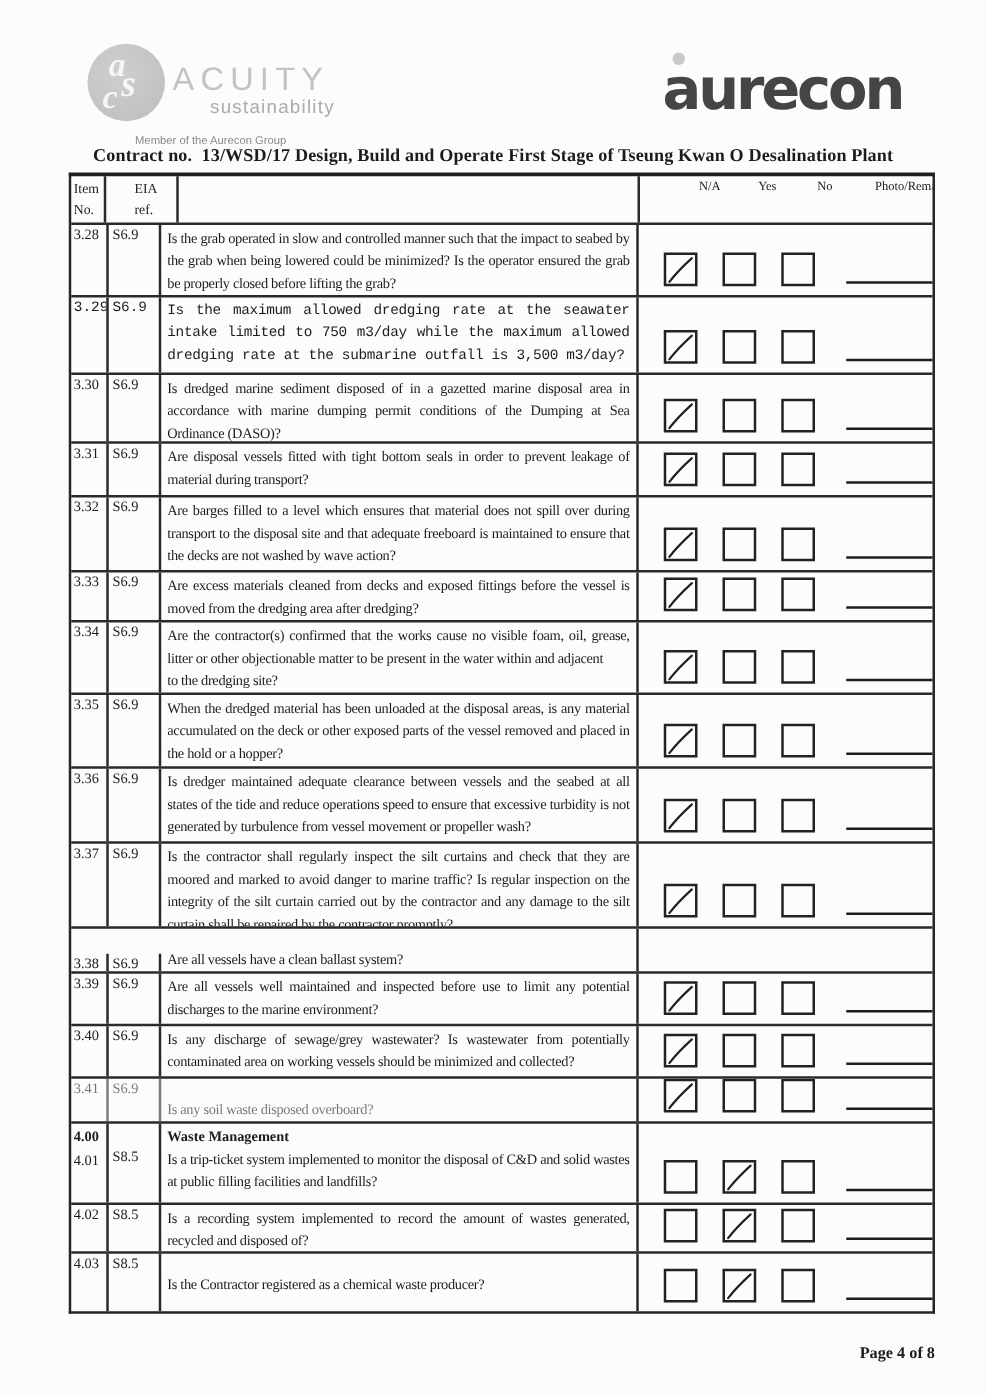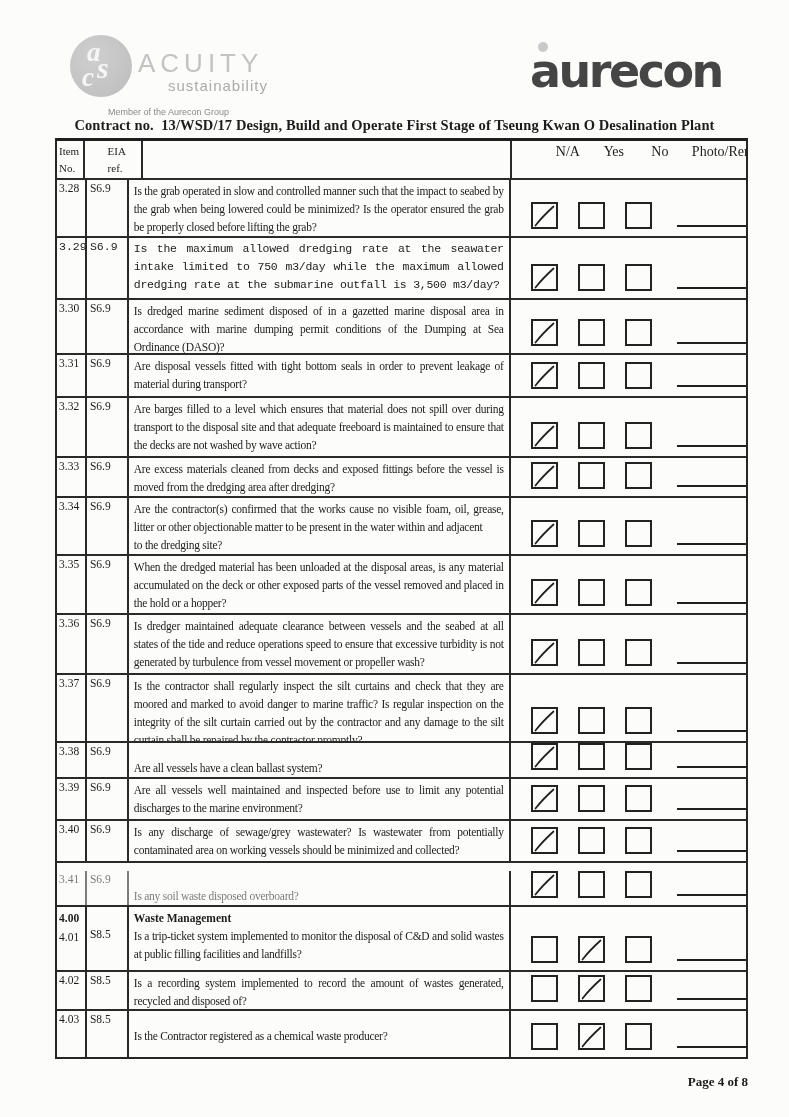--- a/index.html
+++ b/index.html
@@ -48,21 +48,21 @@
     white-space:pre-wrap;overflow:hidden;}
   .q-heading{font-size:11.5px;line-height:18px;font-weight:bold;}
   .low .q-text{padding-top:14px;}
   .item-line{line-height:19px;}
   .bold{font-weight:bold;}
   .ref-low{padding-top:2px;}
   .faded .q-text,.faded .c-item,.faded .c-ref{opacity:.6;filter:blur(.3px);}
   
   .t-head{height:39px;gap:20px;}
   .h-small{font-size:11px;line-height:17px;}
-  .h-label{position:absolute;top:3px;font-size:14px;text-align:center;}
+  .h-label{position:absolute;top:3px;font-size:10px;text-align:center;}
   .h-na{left:18px;width:36px;}
   .h-yes{left:64px;width:36px;}
   .h-no{left:110px;width:36px;}
   .h-photo{left:160px;width:78px;}
   
   .cb{position:absolute;bottom:7px;width:27px;height:27px;border:2px solid #222;box-sizing:border-box;background:#fcfcfb;}
   .cb-na{left:20px;}
   .cb-yes{left:67px;}
   .cb-no{left:114px;}
   .cb svg{position:absolute;left:-2px;top:-2px;width:27px;height:27px;overflow:visible;}
@@ -273,21 +273,21 @@
             <div class="cb cb-na">
               <svg viewBox="0 0 27 27">
                 <path d="M4.5 23.5 Q 11 15 22.5 4.5" stroke="#1f1f1f" stroke-width="1.7" fill="none" stroke-linecap="round"></path>
               </svg>
             </div>
             <div class="cb cb-yes"></div>
             <div class="cb cb-no"></div>
             <div class="blank-line"></div>
           </div>
         </div>
-        <div class="t-row low" style="height: 36px;">
+        <div class="t-row low" style="height: 36px; align-items: flex-end;">
           <div class="cell c-item">3.38</div>
           <div class="cell c-ref">S6.9</div>
           <div class="cell c-q low">
             <div class="q-text">Are all vessels have a clean ballast system?</div>
           </div>
           <div class="cell c-checks">
             <div class="cb cb-na">
               <svg viewBox="0 0 27 27">
                 <path d="M4.5 23.5 Q 11 15 22.5 4.5" stroke="#1f1f1f" stroke-width="1.7" fill="none" stroke-linecap="round"></path>
               </svg>
@@ -324,21 +324,21 @@
             <div class="cb cb-na">
               <svg viewBox="0 0 27 27">
                 <path d="M4.5 23.5 Q 11 15 22.5 4.5" stroke="#1f1f1f" stroke-width="1.7" fill="none" stroke-linecap="round"></path>
               </svg>
             </div>
             <div class="cb cb-yes"></div>
             <div class="cb cb-no"></div>
             <div class="blank-line"></div>
           </div>
         </div>
-        <div class="t-row faded low" style="height: 36px; margin-top: 8px;">
+        <div class="t-row faded low" style="height: 36px;">
           <div class="cell c-item">3.41</div>
           <div class="cell c-ref">S6.9</div>
           <div class="cell c-q low">
             <div class="q-text">Is any soil waste disposed overboard?</div>
           </div>
           <div class="cell c-checks">
             <div class="cb cb-na">
               <svg viewBox="0 0 27 27">
                 <path d="M4.5 23.5 Q 11 15 22.5 4.5" stroke="#1f1f1f" stroke-width="1.7" fill="none" stroke-linecap="round"></path>
               </svg>

